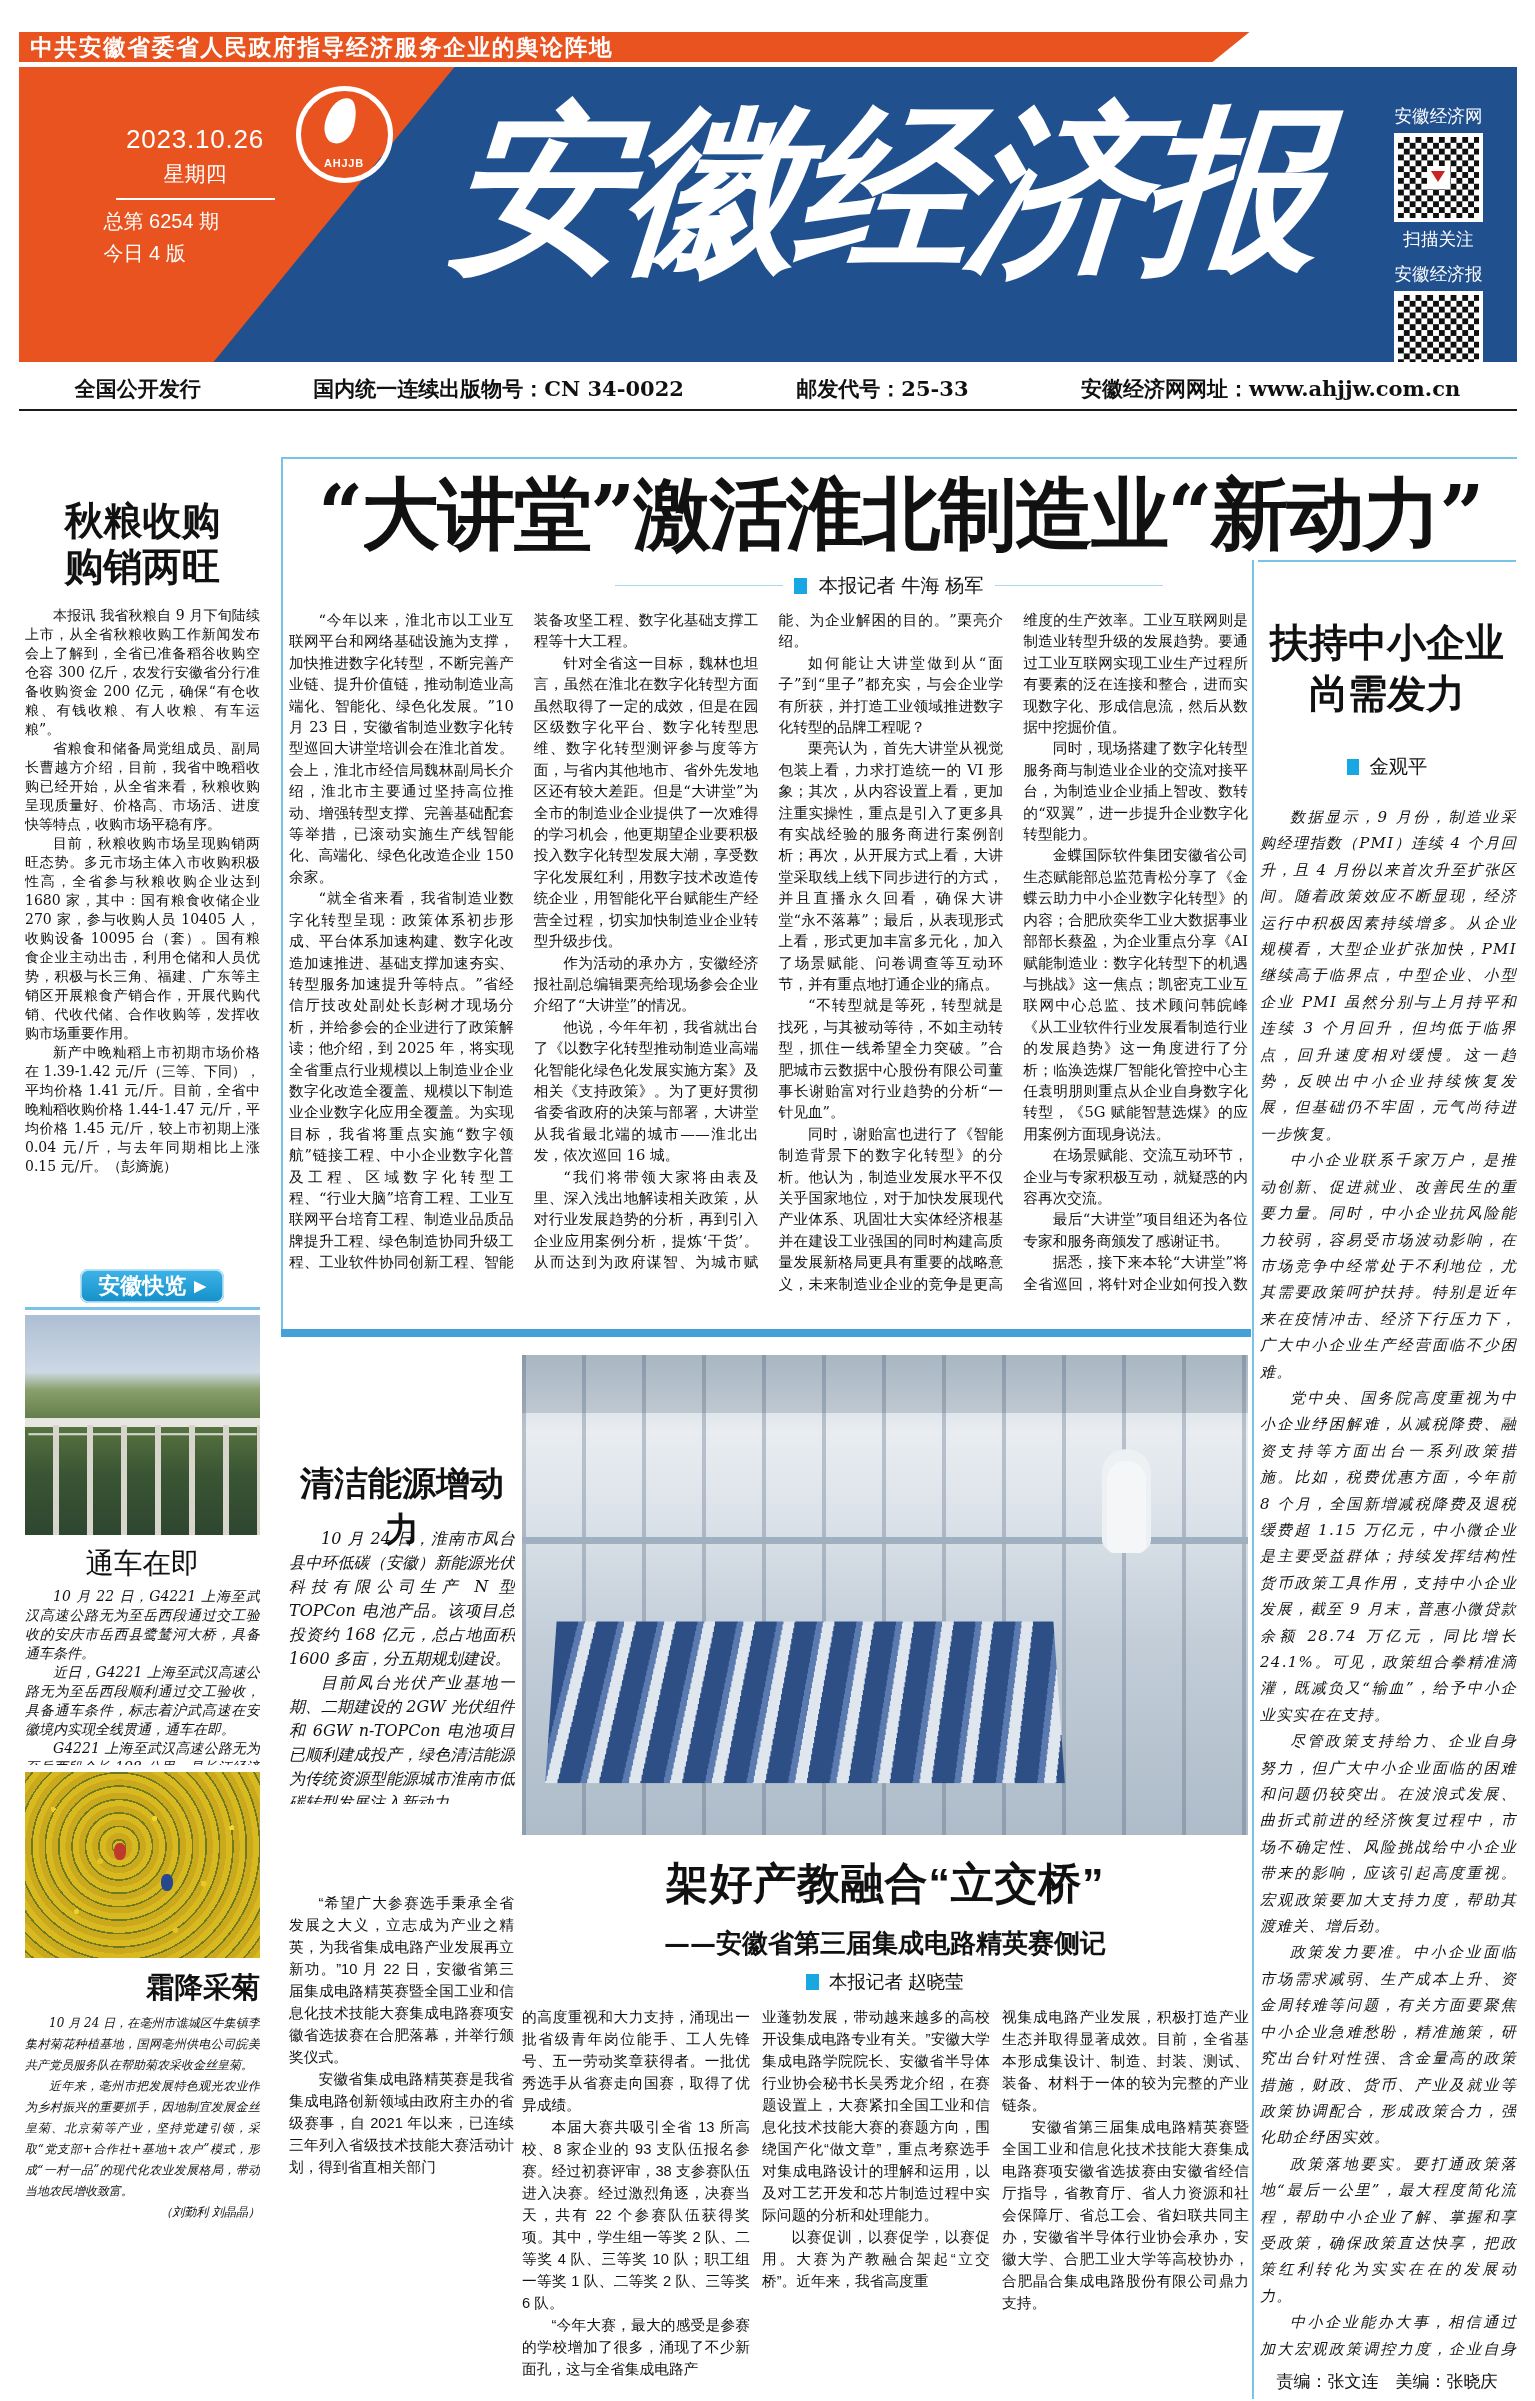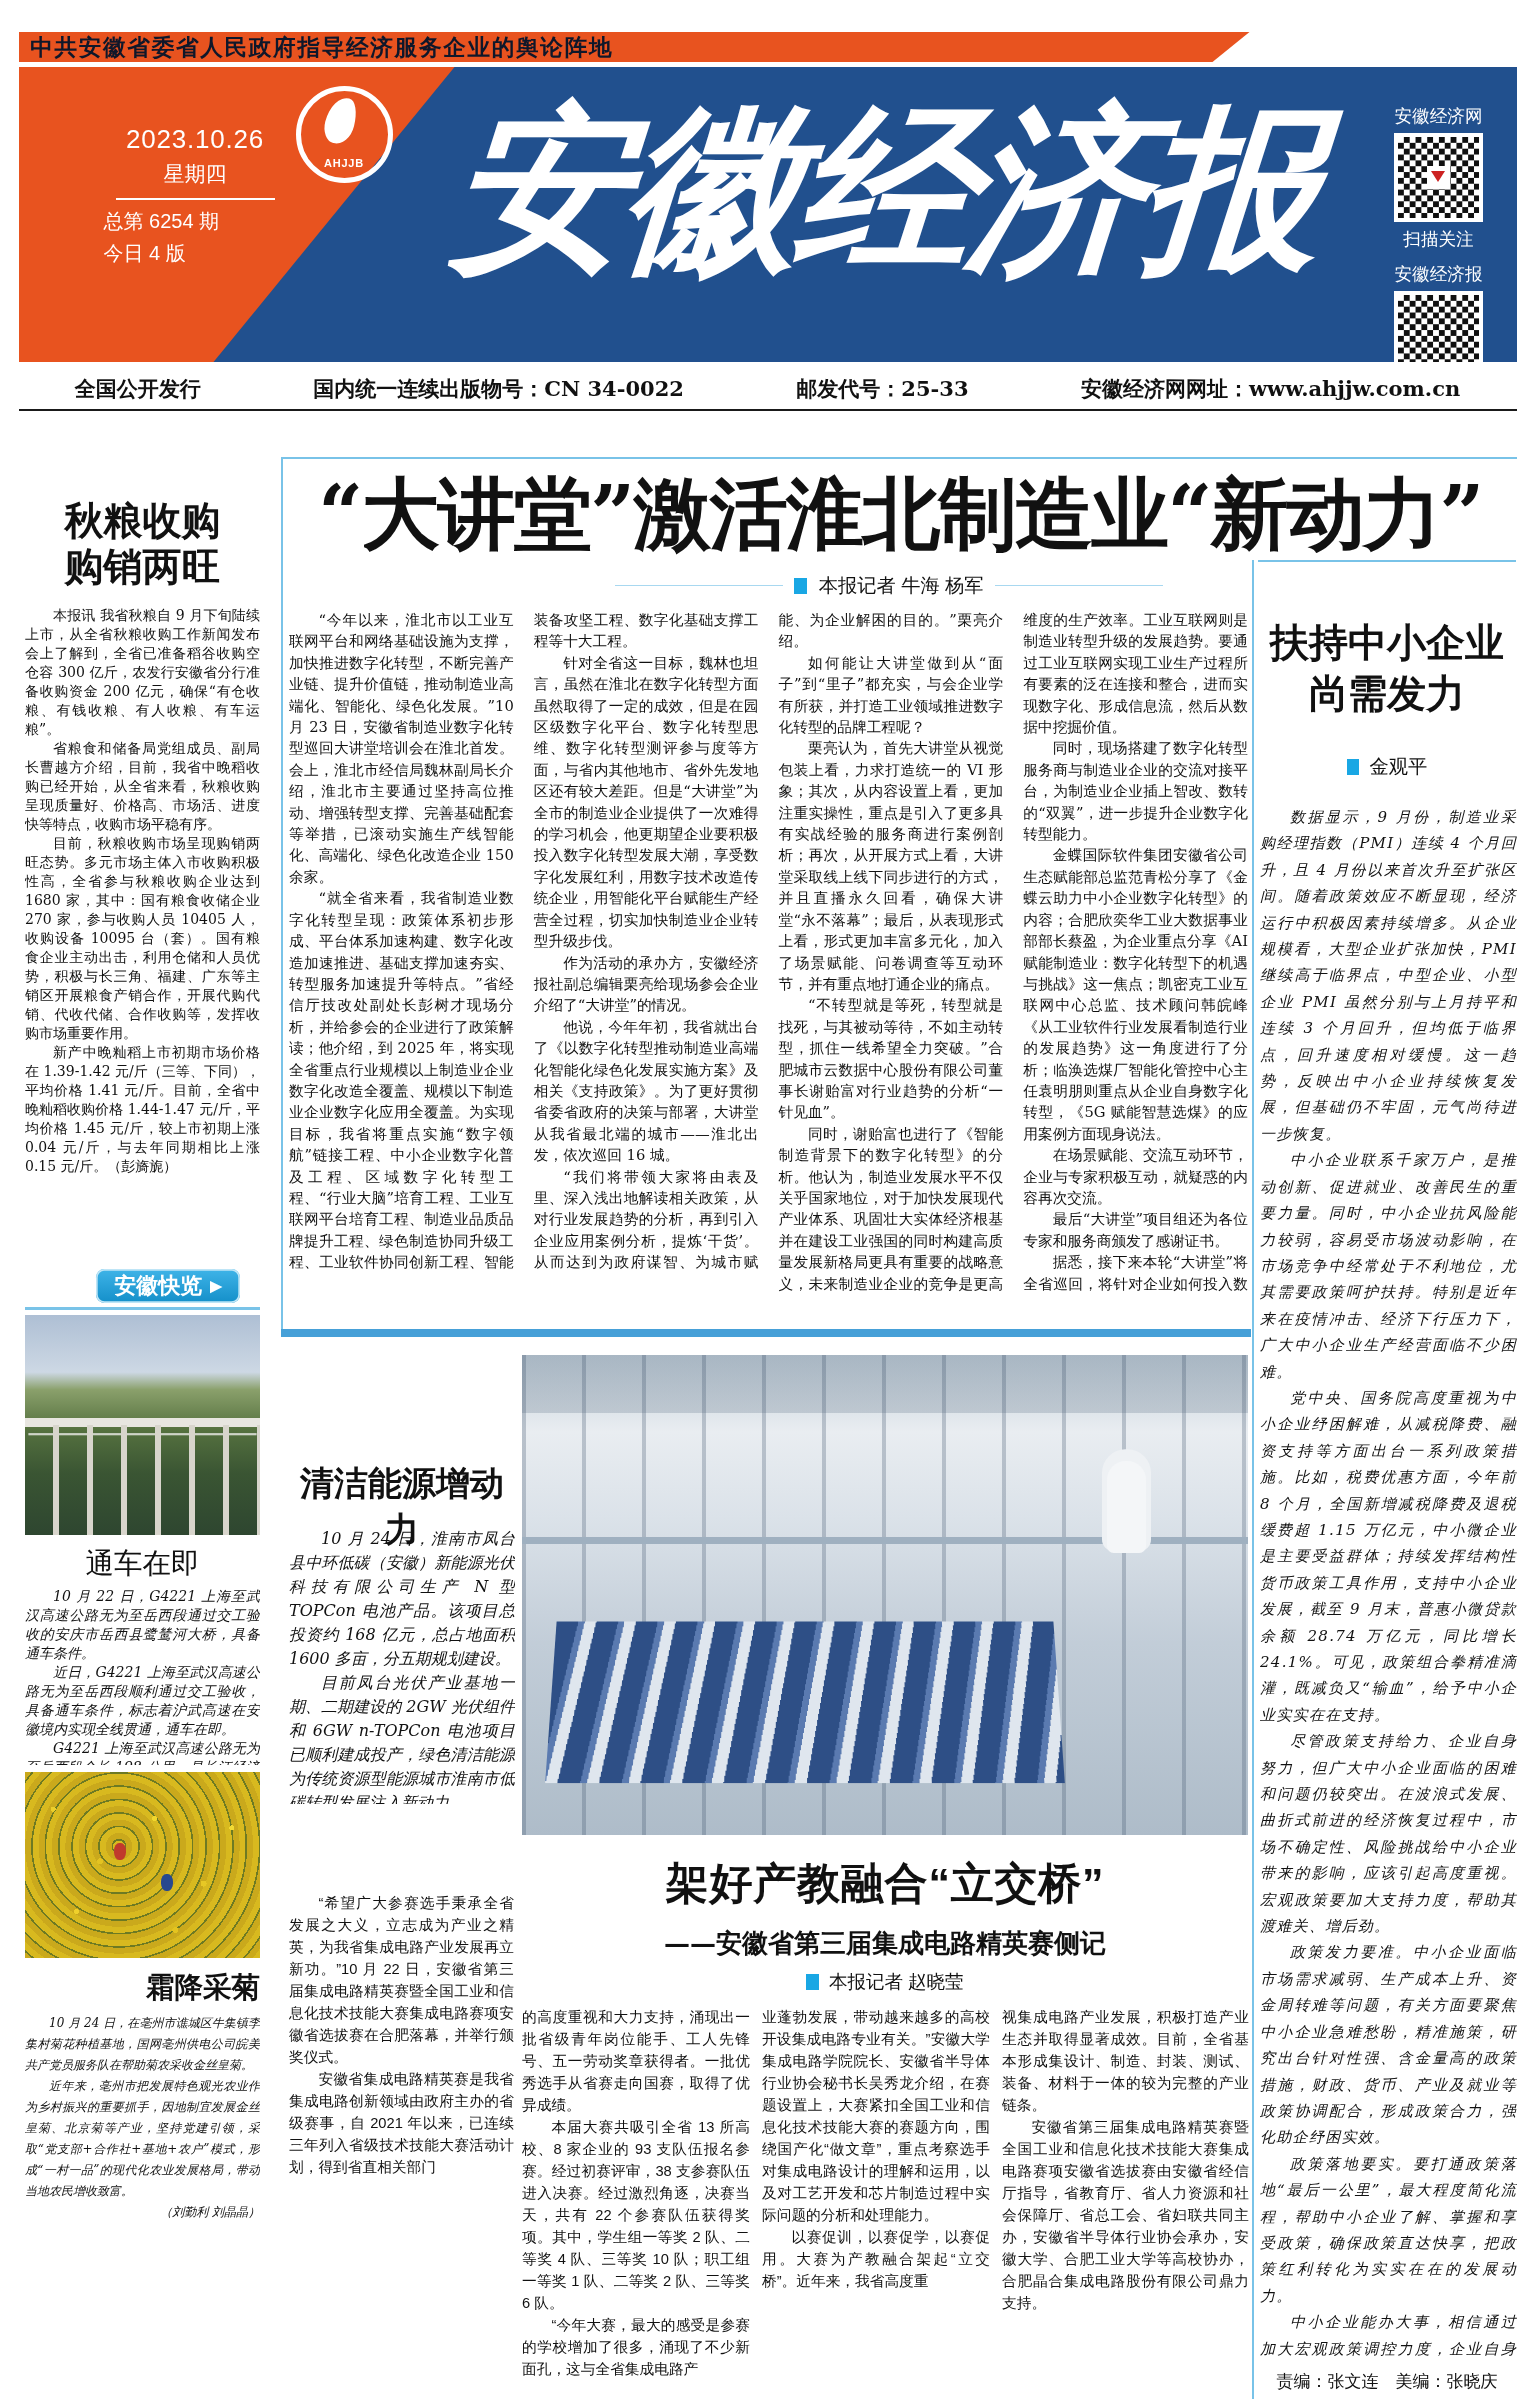--- a/index.html
+++ b/index.html
@@ -3,21 +3,21 @@
 <meta charset="utf-8">
 <style>
   html,body{margin:0;padding:0;background:#ffffff;}
   #page{position:relative;width:1536px;height:2401px;background:#fff;overflow:hidden;
         font-family:"DejaVu Serif","Liberation Serif",serif;color:#111;}
   .abs{position:absolute;}
   
   #slogan-bar{left:18.5px;top:32px;width:1231px;height:30px;background:#e8531f;
      clip-path:polygon(0 0,100% 0,calc(100% - 37px) 100%,0 100%);
      display:flex;align-items:center;padding-left:11.7px;box-sizing:border-box;}
-  #slogan-bar span{color:#0f172a;font-size:22.6px;font-weight:bold;letter-spacing:1.7px;
+  #slogan-bar span{color:#ffffff;font-size:22.6px;font-weight:bold;letter-spacing:1.7px;
      font-family:"Liberation Sans","DejaVu Sans",sans-serif;}
   #masthead{left:18.5px;top:67px;width:1498px;height:295px;background:#21508e;overflow:hidden;}
   #orange-wedge{left:0;top:0;width:453px;height:295px;background:#e8531f;
      clip-path:polygon(0 0,436px 0,195px 100%,0 100%);}
   #mast-date{left:80px;top:57px;width:193px;text-align:center;color:#fff;
      font-family:"Liberation Sans","DejaVu Sans",sans-serif;}
   #mast-date .d1{font-size:26px;letter-spacing:0.8px;}
   #mast-date .d2{font-size:21px;margin-top:5px;}
   #mast-date .rule{width:159px;height:1.7px;background:#fff;margin:10px auto 8.4px auto;}
   #mast-date .d3,#mast-date .d4{font-size:20px;text-align:left;padding-left:5px;margin-top:5px;}
@@ -46,21 +46,21 @@
   .rule-thick{background:#46a0d8;}
   
   #grain-title{left:25px;top:497px;width:235px;text-align:center;font-size:39px;font-weight:bold;line-height:1.18;}
   #grain-body{left:25px;top:606px;width:235px;height:661px;overflow:hidden;
      font-size:14px;line-height:19px;text-align:justify;}
   #grain-body p,#bridge-body p,#chrys-body p,#clean-body p,#sme-body p,
   #main-body p,.flow-col p{margin:0;text-indent:2em;}
   #quick-badge{left:80px;top:1269px;width:144px;height:34px;border-radius:8.4px;
      background:linear-gradient(180deg,#3fb4e8,#148fc9);display:flex;align-items:center;
      justify-content:center;gap:8px;color:#fff;font-weight:bold;font-size:22px;
-     font-family:"Liberation Sans",sans-serif;box-shadow:0 0 0 1.7px #bfe5f6 inset;margin-left:16px;}
+     font-family:"Liberation Sans",sans-serif;box-shadow:0 0 0 1.7px #bfe5f6 inset;}
   #quick-rule{left:25px;top:1307px;width:235px;height:2.5px;}
   .photo{overflow:hidden;}
   #bridge-photo{left:25px;top:1315px;width:235px;height:220px;
      background:linear-gradient(180deg,#aebfd4 0%,#cdd8e4 26%,#8aa06b 34%,#55713f 52%,#3a5533 72%,#2e4630 100%);}
   #bridge-photo .deck{position:absolute;left:0;top:47%;width:100%;height:8.4px;background:#e8e6e0;
      box-shadow:0 11.7px 0 -3.4px #cfd4c8;}
   #bridge-photo .piers{position:absolute;left:0;top:50%;width:100%;height:50%;
      background:repeating-linear-gradient(90deg,transparent 0 28.5px,#d8d5cc 28.5px 34px);}
   #bridge-title{left:25px;top:1545px;width:235px;text-align:center;font-size:28.5px;font-weight:normal;
      font-family:"Liberation Sans",sans-serif;}

